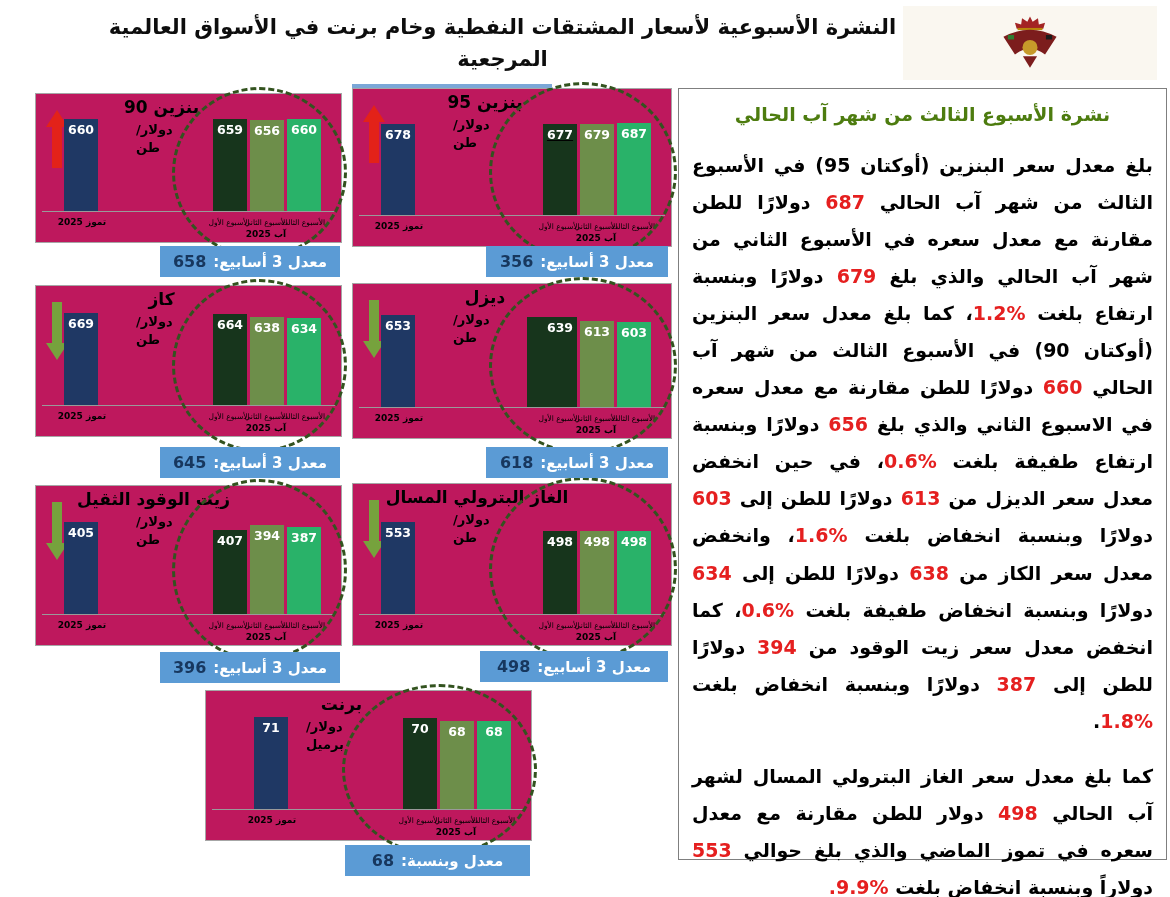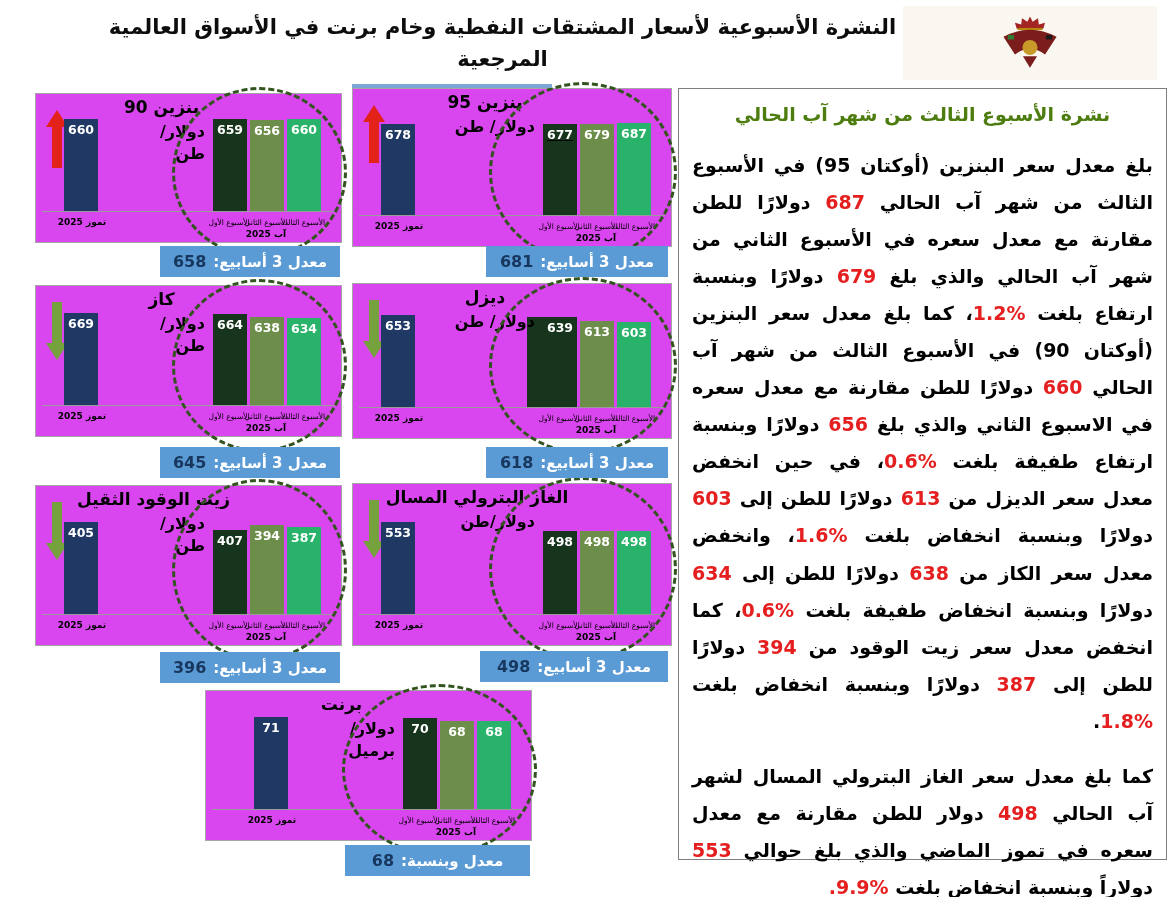--- a/index.html
+++ b/index.html
@@ -11,25 +11,25 @@
   .main-title{position:absolute;left:95px;top:12px;width:815px;text-align:center;
     font-size:21px;font-weight:bold;color:#0d0d0d;line-height:1.5;z-index:6;}
   .title-underline{position:absolute;left:352px;top:84px;width:200px;height:4px;
     background:#7ba7d7;z-index:5;}
   .logo{position:absolute;left:903px;top:6px;width:254px;height:74px;background:#faf7f0;
     display:flex;align-items:center;justify-content:center;gap:10px;direction:rtl;z-index:6;}
   .logo-text{font-size:12px;font-weight:bold;color:#6d1a1a;text-align:center;line-height:1.9;}
   .emblem{width:62px;height:62px;flex:0 0 auto;}
 
   
-  .panel{position:absolute;background:#d946ef;border:1px solid #a6a6a6;z-index:1;}
+  .panel{position:absolute;background:#be185d;border:1px solid #a6a6a6;z-index:1;}
   .ptitle{position:absolute;top:3px;left:64px;right:118px;text-align:center;
     font-weight:bold;font-size:17px;color:#000;z-index:3;}
-  .punit{position:absolute;top:27px;left:100px;right:136px;text-align:right;
-    font-size:16px;font-weight:bold;color:#000;line-height:1.35;z-index:3;}
+  .punit{position:absolute;top:27px;left:100px;right:158px;text-align:left;
+    font-size:13px;font-weight:bold;color:#000;line-height:1.35;z-index:3;}
   .baseline{position:absolute;left:6px;right:6px;bottom:30px;border-top:1.5px solid #9a9a9a;}
   .bar{position:absolute;bottom:31px;width:34px;z-index:2;}
   .bv{display:block;text-align:center;color:#fff;font-weight:bold;font-size:12.5px;padding-top:3px;}
   .bprev{left:28px;background:#1f3864;}
   .bw1{right:94px;background:#17351c;}
   .bw2{right:57px;background:#6d8e4a;}
   .bw3{right:20px;background:#29b269;}
   .ellipse{position:absolute;left:136px;right:-6px;top:-7px;bottom:-16px;
     border:3px dashed #33531f;border-radius:50%;z-index:4;pointer-events:none;}
   .arr{position:absolute;left:9px;top:15px;width:24px;height:60px;z-index:2;}
@@ -130,21 +130,21 @@
         <span class="bv">687</span>
       </div>
     <div class="xl xprev">تموز 2025</div>
     <div class="xl x1">الأسبوع الأول</div>
     <div class="xl x2">الأسبوع الثاني</div>
     <div class="xl x3">الأسبوع الثالث</div>
     <div class="xcur">آب 2025</div>
   </div>
   <div class="banner" style="left:486px;top:246px;width:182px">
     <span class="bl">معدل 3 أسابيع:</span>
-    <span class="bn">681</span>
+    <span class="bn">356</span>
   </div>
 
   <div class="panel" style="left:35px;top:285px;width:305px;height:150px">
     <svg class="arr" viewBox="0 0 24 60">
         <path d="M12 59 L23 42 H17 V1 H7 V42 H1 Z" fill="#76a23d"></path>
       </svg>
     <div class="ptitle">كاز</div>
     <div class="punit">دولار/ طن</div>
     <div class="ellipse"></div>
     <div class="baseline"></div>

